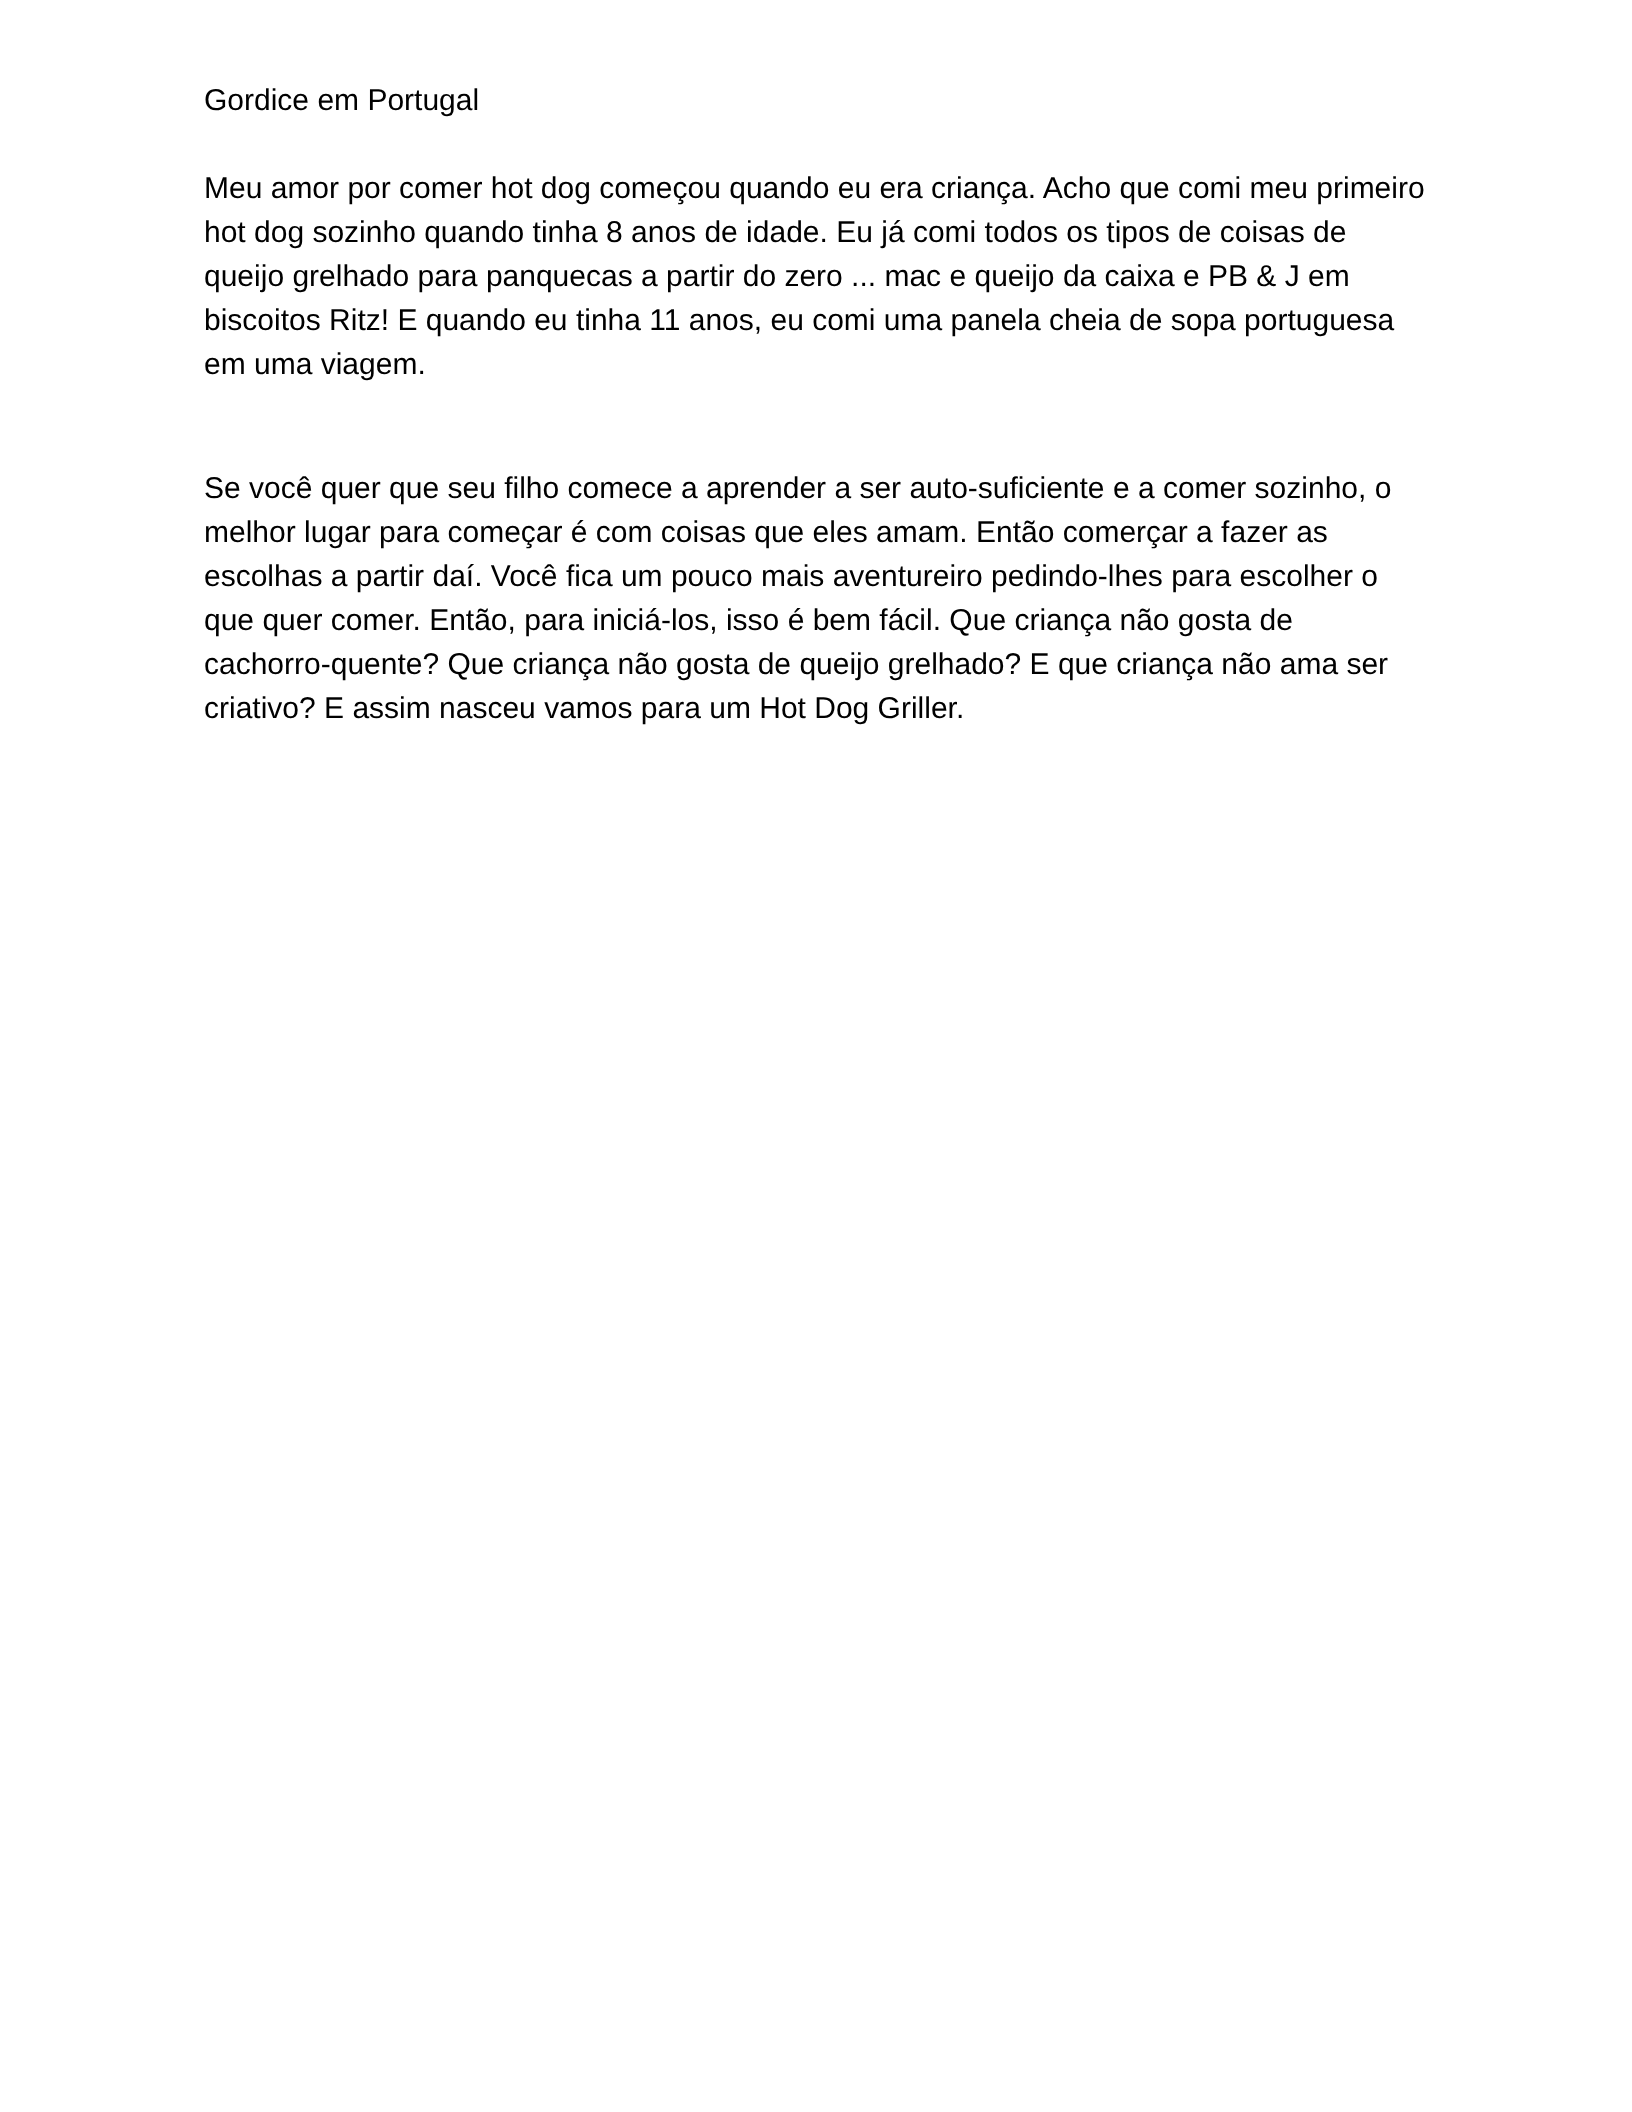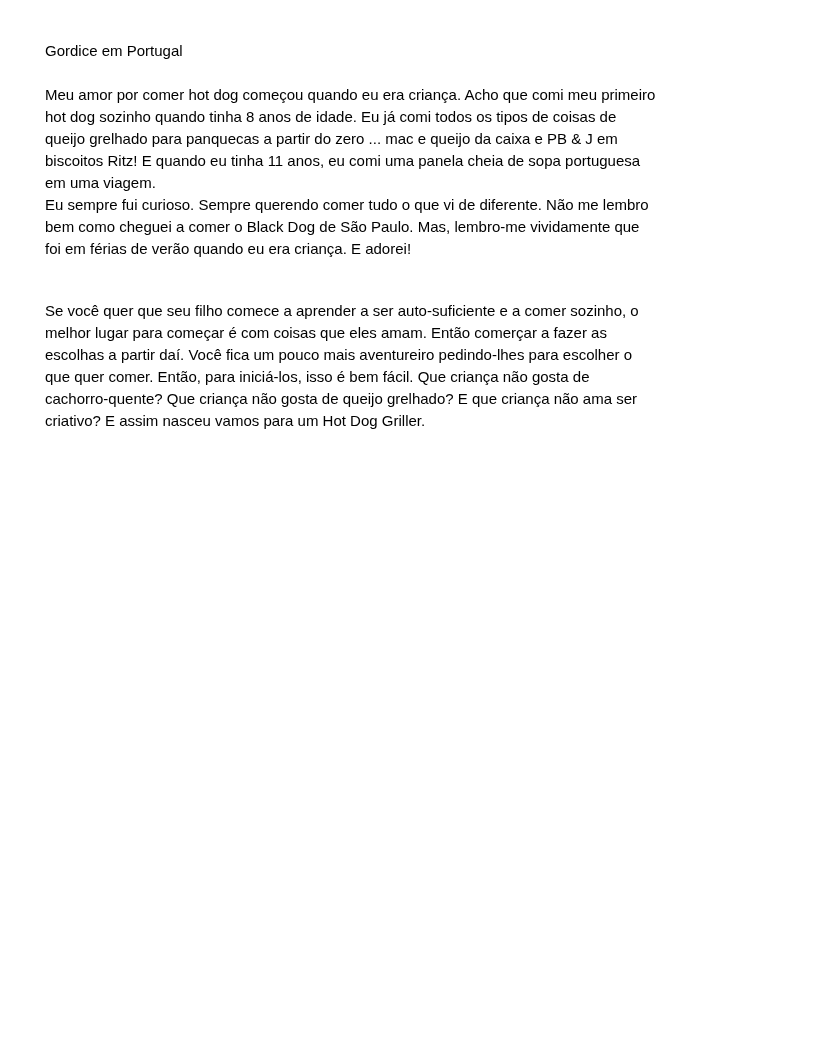--- a/index.html
+++ b/index.html
@@ -6,21 +6,21 @@
     margin: 0;
     padding: 0;
     background: #ffffff;
   }
   .page {
     position: relative;
     width: 816px;
     height: 936px;
     background: #ffffff;
     box-sizing: border-box;
-    padding: 40px 82px 0 45px;
+    padding: 40px 82px 0 102px;
     font-family: "Liberation Sans", sans-serif;
     font-size: 15px;
     line-height: 22px;
     color: #000000;
     overflow: hidden;
   }
   .doc-title {
     font-size: 15px;
     font-weight: 400;
     margin: 0 0 22px 0;
@@ -39,23 +39,20 @@
 
 <div class="page">
   <h1 class="doc-title">Gordice em Portugal</h1>
 
   <p class="para">Meu amor por comer hot dog começou quando eu era criança. Acho que comi meu primeiro
 hot dog sozinho quando tinha 8 anos de idade. Eu já comi todos os tipos de coisas de
 queijo grelhado para panquecas a partir do zero ... mac e queijo da caixa e PB &amp; J em
 biscoitos Ritz! E quando eu tinha 11 anos, eu comi uma panela cheia de sopa portuguesa
 em uma viagem.</p>
 
-  <p class="para">Eu sempre fui curioso. Sempre querendo comer tudo o que vi de diferente. Não me lembro
-bem como cheguei a comer o Black Dog de São Paulo. Mas, lembro-me vividamente que
-foi em férias de verão quando eu era criança. E adorei!</p>
 
   <p class="para para-spaced">Se você quer que seu filho comece a aprender a ser auto-suficiente e a comer sozinho, o
 melhor lugar para começar é com coisas que eles amam. Então comerçar a fazer as
 escolhas a partir daí. Você fica um pouco mais aventureiro pedindo-lhes para escolher o
 que quer comer. Então, para iniciá-los, isso é bem fácil. Que criança não gosta de
 cachorro-quente? Que criança não gosta de queijo grelhado? E que criança não ama ser
 criativo? E assim nasceu vamos para um Hot Dog Griller.</p>
 </div>
 
 </body></html>

